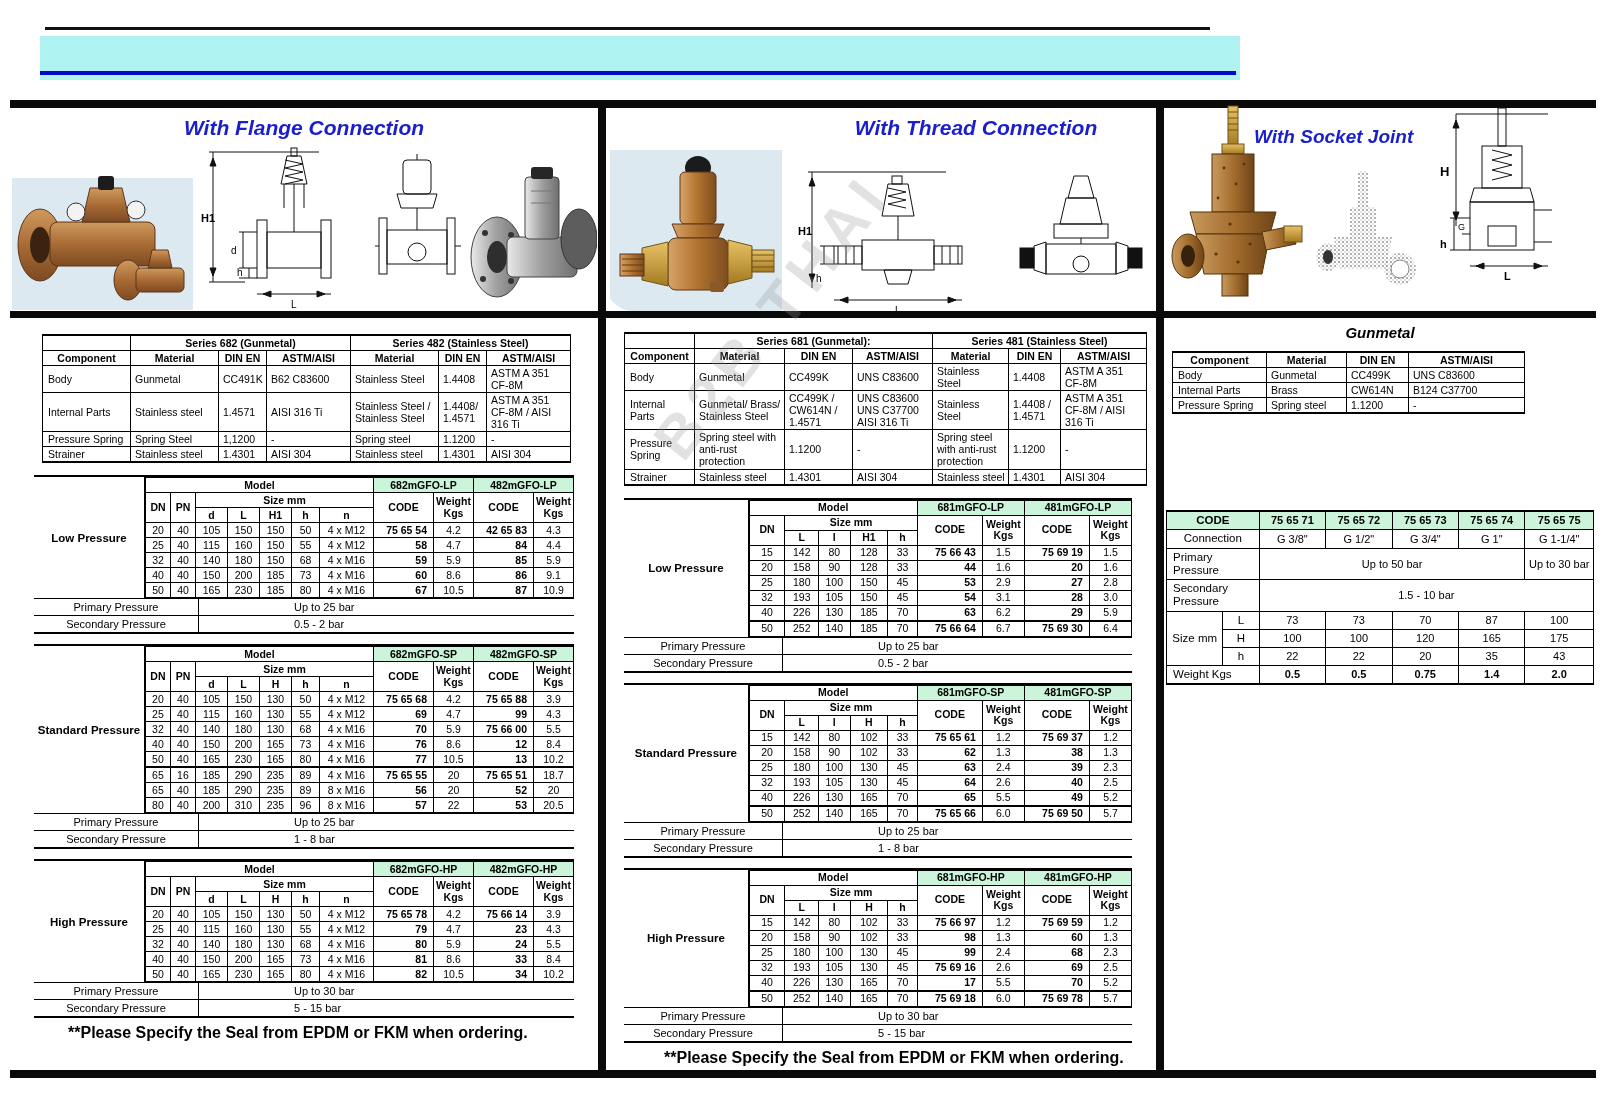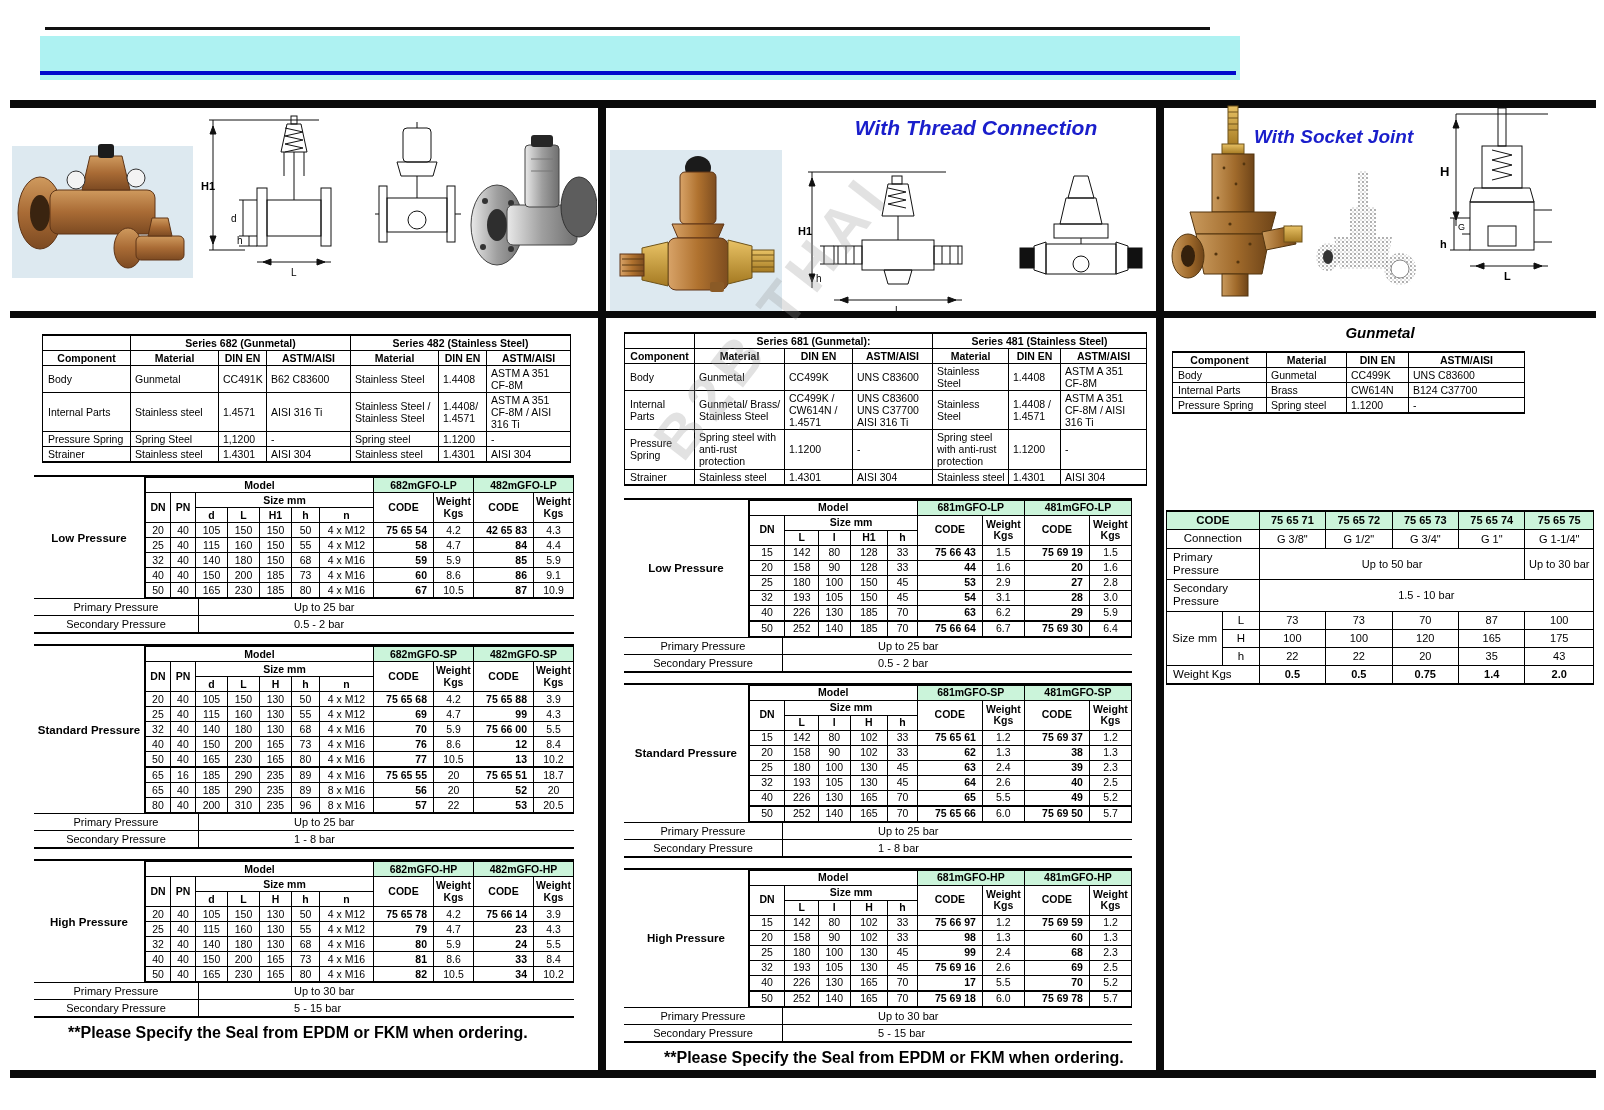--- a/index.html
+++ b/index.html
@@ -62,20 +62,21 @@
     <div class="u"></div>
   </div>
 
   <div class="hbar" style="top:100px;height:8px;"></div>
   <div class="hbar" style="top:311px;height:7px;"></div>
   <div class="hbar" style="top:1070px;height:8px;"></div>
   <div class="vbar" style="left:598px;"></div>
   <div class="vbar" style="left:1156px;"></div>
 
   <div class="col" style="left:10px;top:108px;width:588px;height:203px;">
+    <div class="sec-title" style="margin-top:8px;">With Flange Connection</div>
     <div style="display:flex;align-items:flex-end;gap:4px;margin-top:2px;">
       <svg width="185" height="162" viewBox="0 0 185 162">
         <defs>
           <linearGradient id="brz" x1="0" y1="0" x2="0" y2="1">
             <stop offset="0" stop-color="#cf9a5e"></stop>
               <stop offset=".5" stop-color="#a96b35"></stop>
               <stop offset="1" stop-color="#7c4a22"></stop>
           </linearGradient>
         </defs>
         <rect x="2" y="28" width="181" height="132" class="photo-bg"></rect>
@@ -151,21 +152,21 @@
         <rect x="40" y="90" width="70" height="40" rx="6" fill="url(#stl)" stroke="#444"></rect>
         <ellipse cx="112" cy="92" rx="18" ry="30" fill="#5d5d5d" stroke="#333"></ellipse>
         <rect x="58" y="30" width="34" height="62" rx="4" fill="url(#stl)" stroke="#444"></rect>
         <rect x="64" y="20" width="22" height="12" rx="3" fill="#262626"></rect>
         <line x1="64" y1="44" x2="86" y2="44" stroke="#777"></line>
           <line x1="64" y1="56" x2="86" y2="56" stroke="#777"></line>
       </svg>
     </div>
   </div>
 
-  <div class="col" style="left:606px;top:108px;width:550px;height:203px;">
+  <div class="col" style="left:606px;top:108px;width:550px;height:203px;border-radius:27px;">
     <div class="sec-title" style="margin-top:8px;margin-left:190px;">With Thread Connection</div>
     <div style="display:flex;align-items:flex-end;gap:10px;margin-top:2px;">
       <svg width="180" height="178" viewBox="0 0 180 178">
         <defs>
           <linearGradient id="brz2" x1="0" y1="0" x2="1" y2="0">
             <stop offset="0" stop-color="#d8a368"></stop>
               <stop offset=".5" stop-color="#b0722f"></stop>
               <stop offset="1" stop-color="#7e4d1f"></stop>
           </linearGradient>
           <linearGradient id="gold" x1="0" y1="0" x2="0" y2="1">

